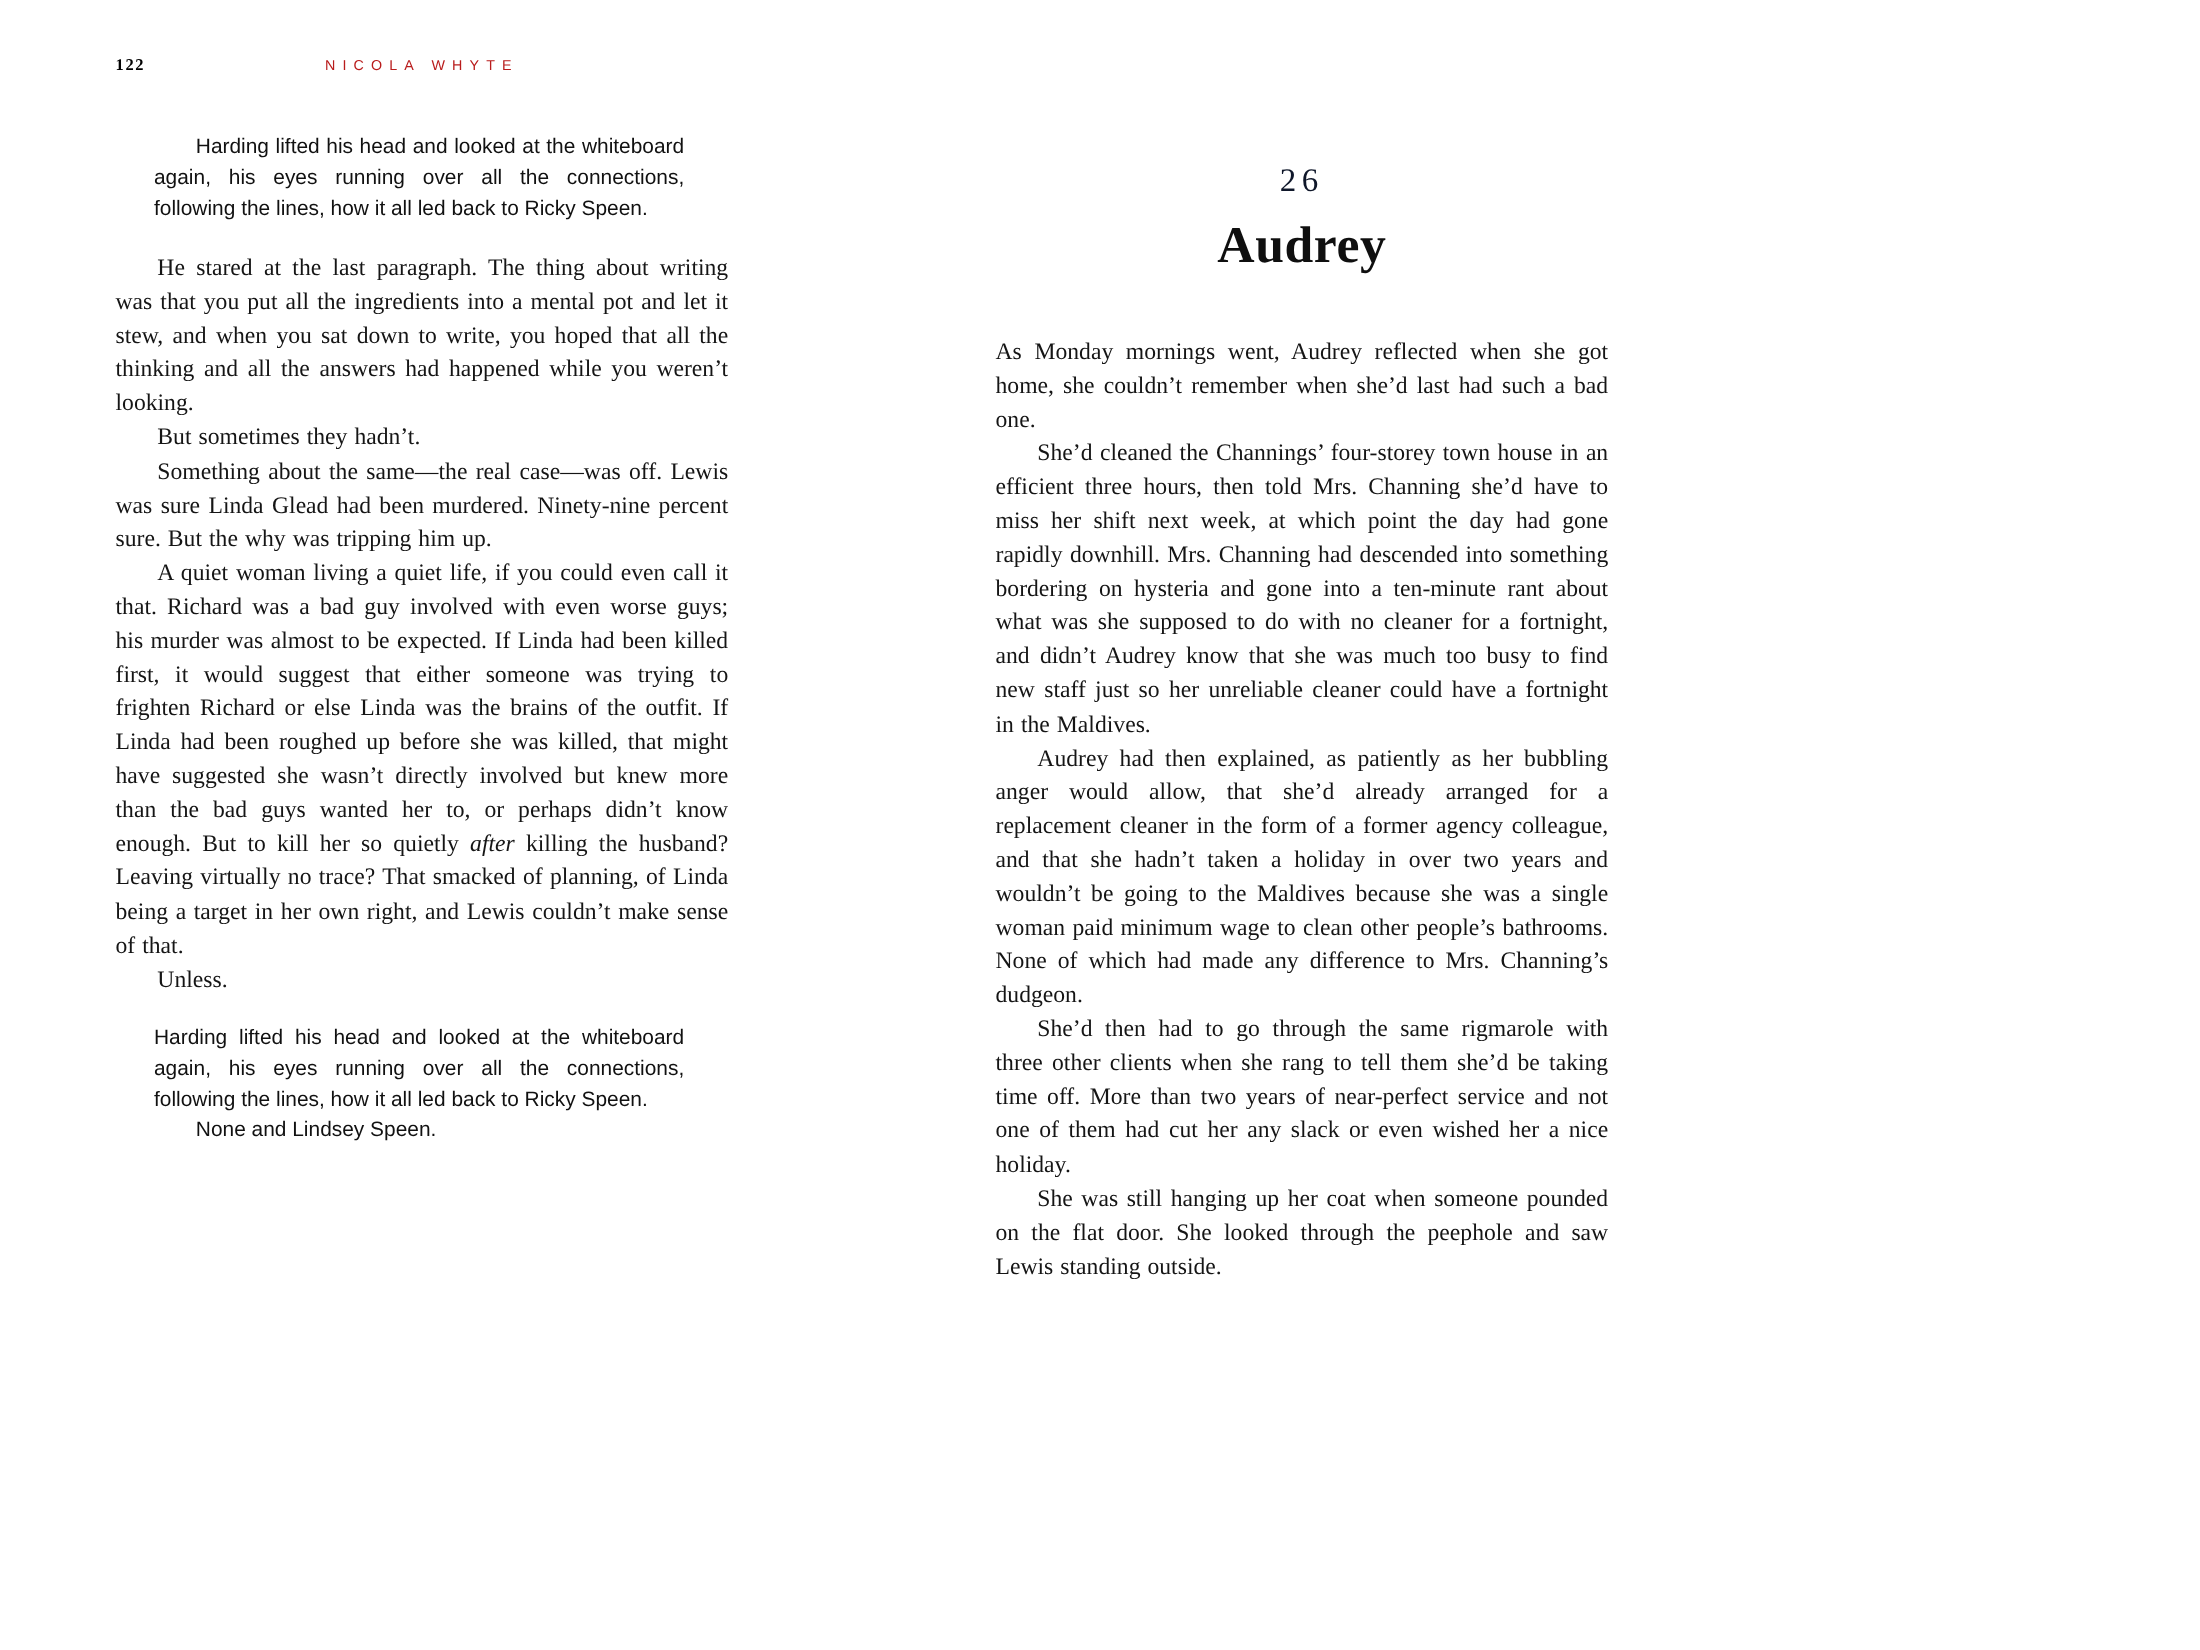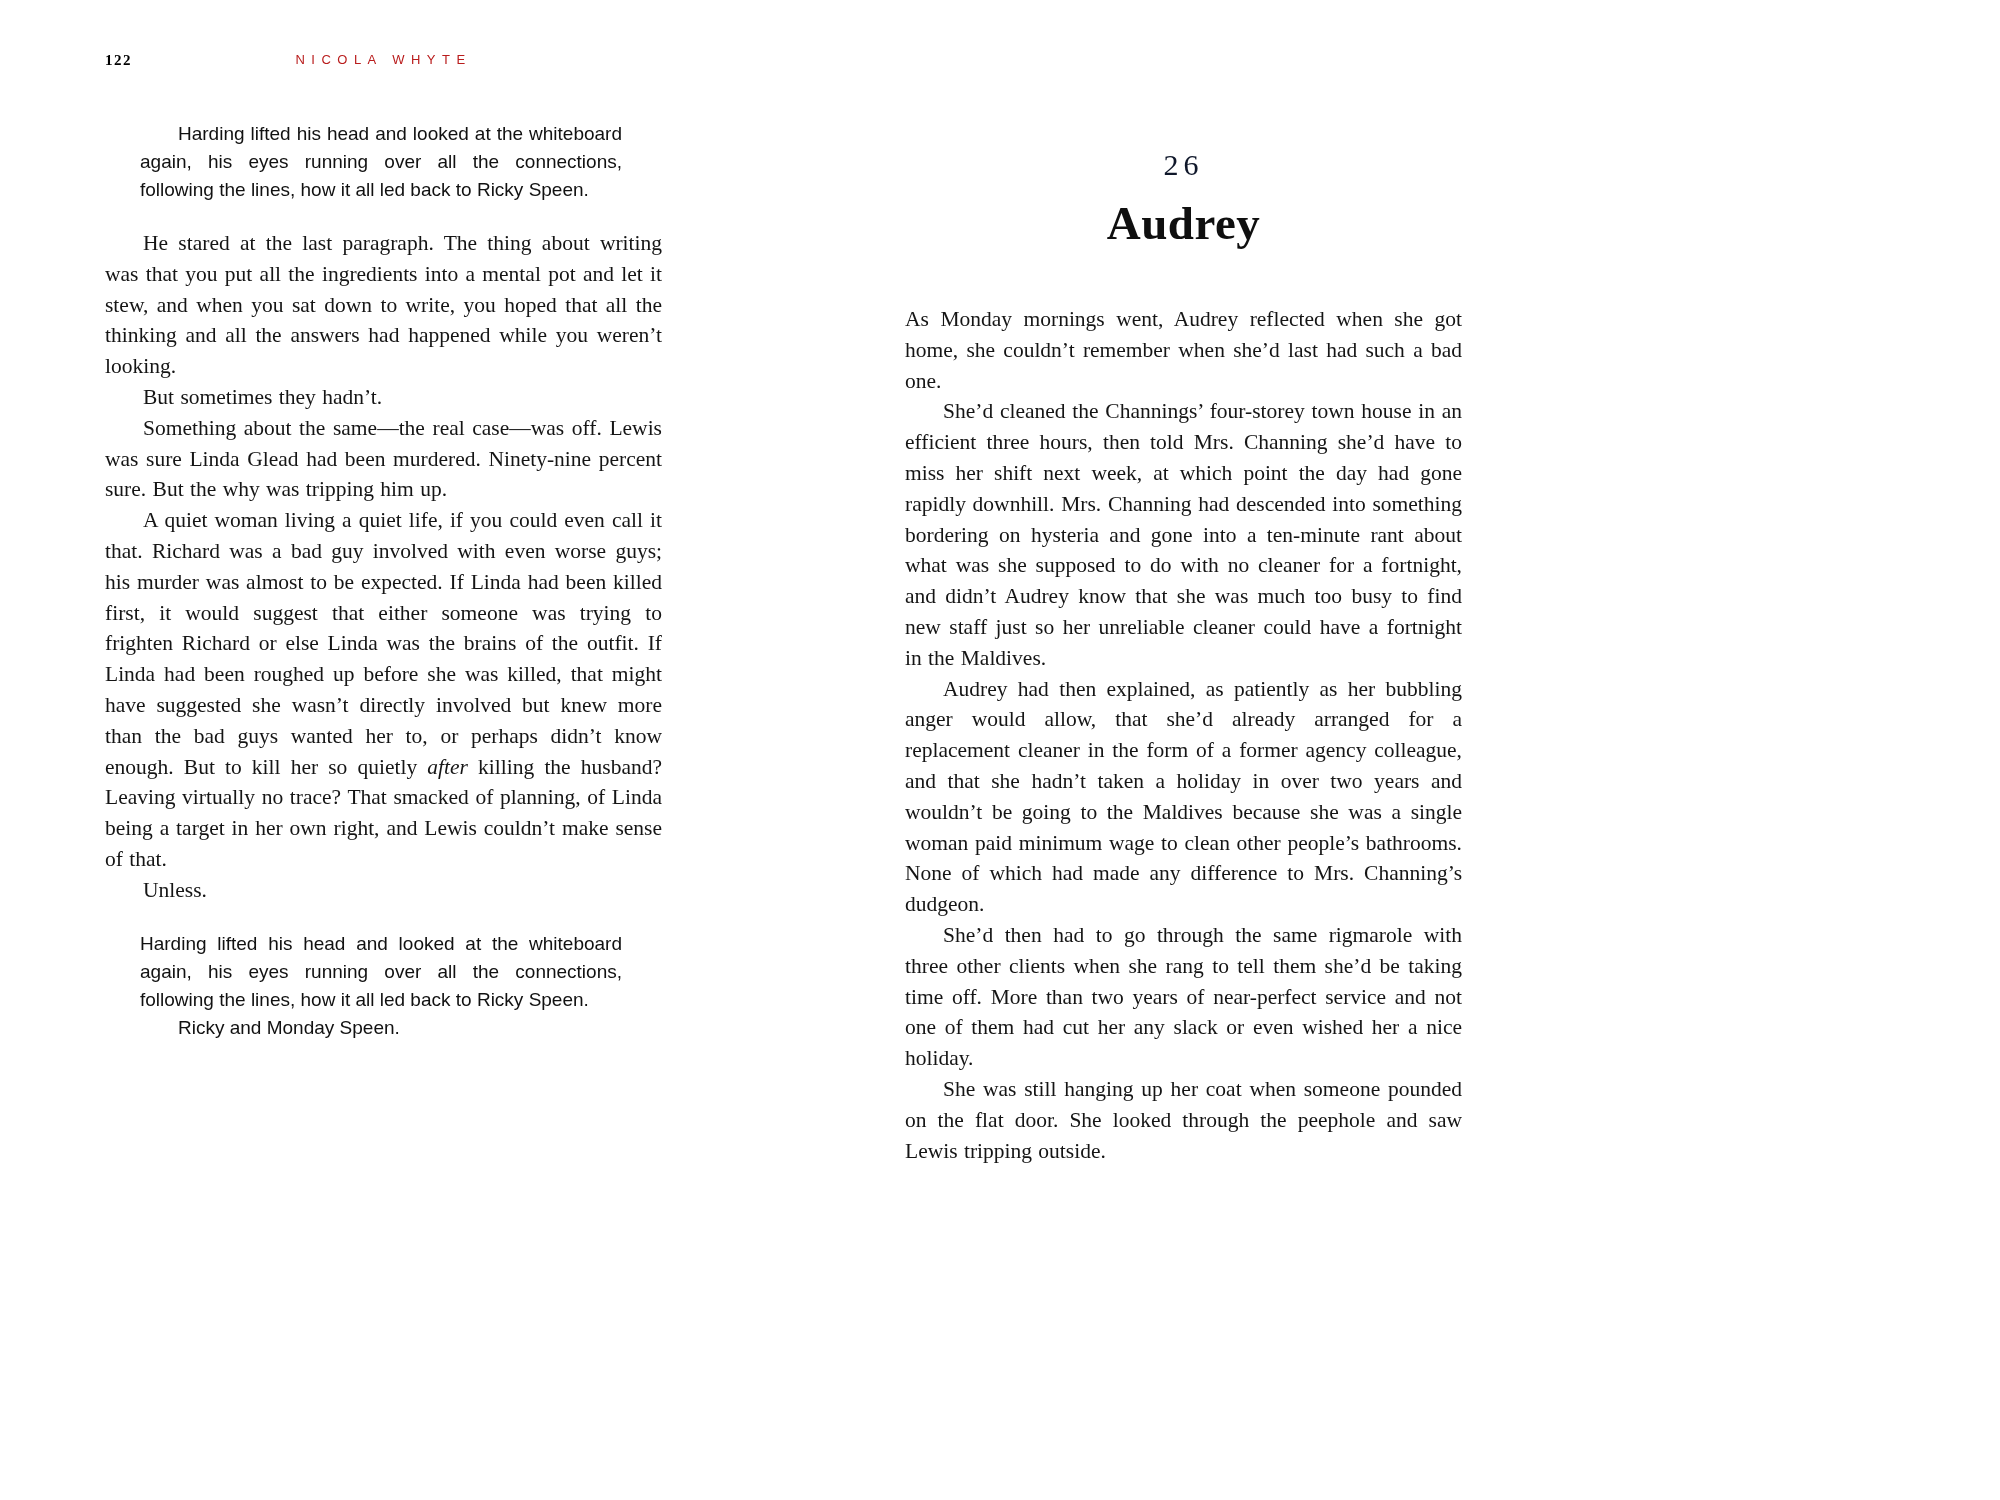--- a/index.html
+++ b/index.html
@@ -134,28 +134,28 @@
   <div class="serif-body left-body">
       <p>He stared at the last paragraph. The thing about writing was that you put all the ingredients into a mental pot and let it stew, and when you sat down to write, you hoped that all the thinking and all the answers had happened while you weren’t looking.</p>
       <p>But sometimes they hadn’t.</p>
       <p>Something about the same—the real case—was off. Lewis was sure Linda Glead had been murdered. Ninety-nine percent sure. But the why was tripping him up.</p>
       <p>A quiet woman living a quiet life, if you could even call it that. Richard was a bad guy involved with even worse guys; his murder was almost to be expected. If Linda had been killed first, it would suggest that either someone was trying to frighten Richard or else Linda was the brains of the outfit. If Linda had been roughed up before she was killed, that might have suggested she wasn’t directly involved but knew more than the bad guys wanted her to, or perhaps didn’t know enough. But to kill her so quietly <em>after</em> killing the husband? Leaving virtually no trace? That smacked of planning, of Linda being a target in her own right, and Lewis couldn’t make sense of that.</p>
       <p>Unless.</p>
     </div>
 
   <div class="quote-block quote-bottom">
       <p>Harding lifted his head and looked at the whiteboard again, his eyes running over all the connections, following the lines, how it all led back to Ricky Speen.</p>
-      <p>Ricky and Monday Speen.</p>
+      <p>None and Lindsey Speen.</p>
     </div>
 </div>
 
 <div class="right-page">
   <div class="chapter-number">26</div>
   <div class="chapter-title">Audrey</div>
 
   <div class="serif-body right-body first-noindent">
       <p>As Monday mornings went, Audrey reflected when she got home, she couldn’t remember when she’d last had such a bad one.</p>
       <p>She’d cleaned the Channings’ four-storey town house in an efficient three hours, then told Mrs. Channing she’d have to miss her shift next week, at which point the day had gone rapidly downhill. Mrs. Channing had descended into something bordering on hysteria and gone into a ten-minute rant about what was she supposed to do with no cleaner for a fortnight, and didn’t Audrey know that she was much too busy to find new staff just so her unreliable cleaner could have a fortnight in the Maldives.</p>
       <p>Audrey had then explained, as patiently as her bubbling anger would allow, that she’d already arranged for a replacement cleaner in the form of a former agency colleague, and that she hadn’t taken a holiday in over two years and wouldn’t be going to the Maldives because she was a single woman paid minimum wage to clean other people’s bathrooms. None of which had made any difference to Mrs. Channing’s dudgeon.</p>
       <p>She’d then had to go through the same rigmarole with three other clients when she rang to tell them she’d be taking time off. More than two years of near-perfect service and not one of them had cut her any slack or even wished her a nice holiday.</p>
-      <p>She was still hanging up her coat when someone pounded on the flat door. She looked through the peephole and saw Lewis tripping outside.</p>
+      <p>She was still hanging up her coat when someone pounded on the flat door. She looked through the peephole and saw Lewis standing outside.</p>
     </div>
 </div>
 
 </body></html>

